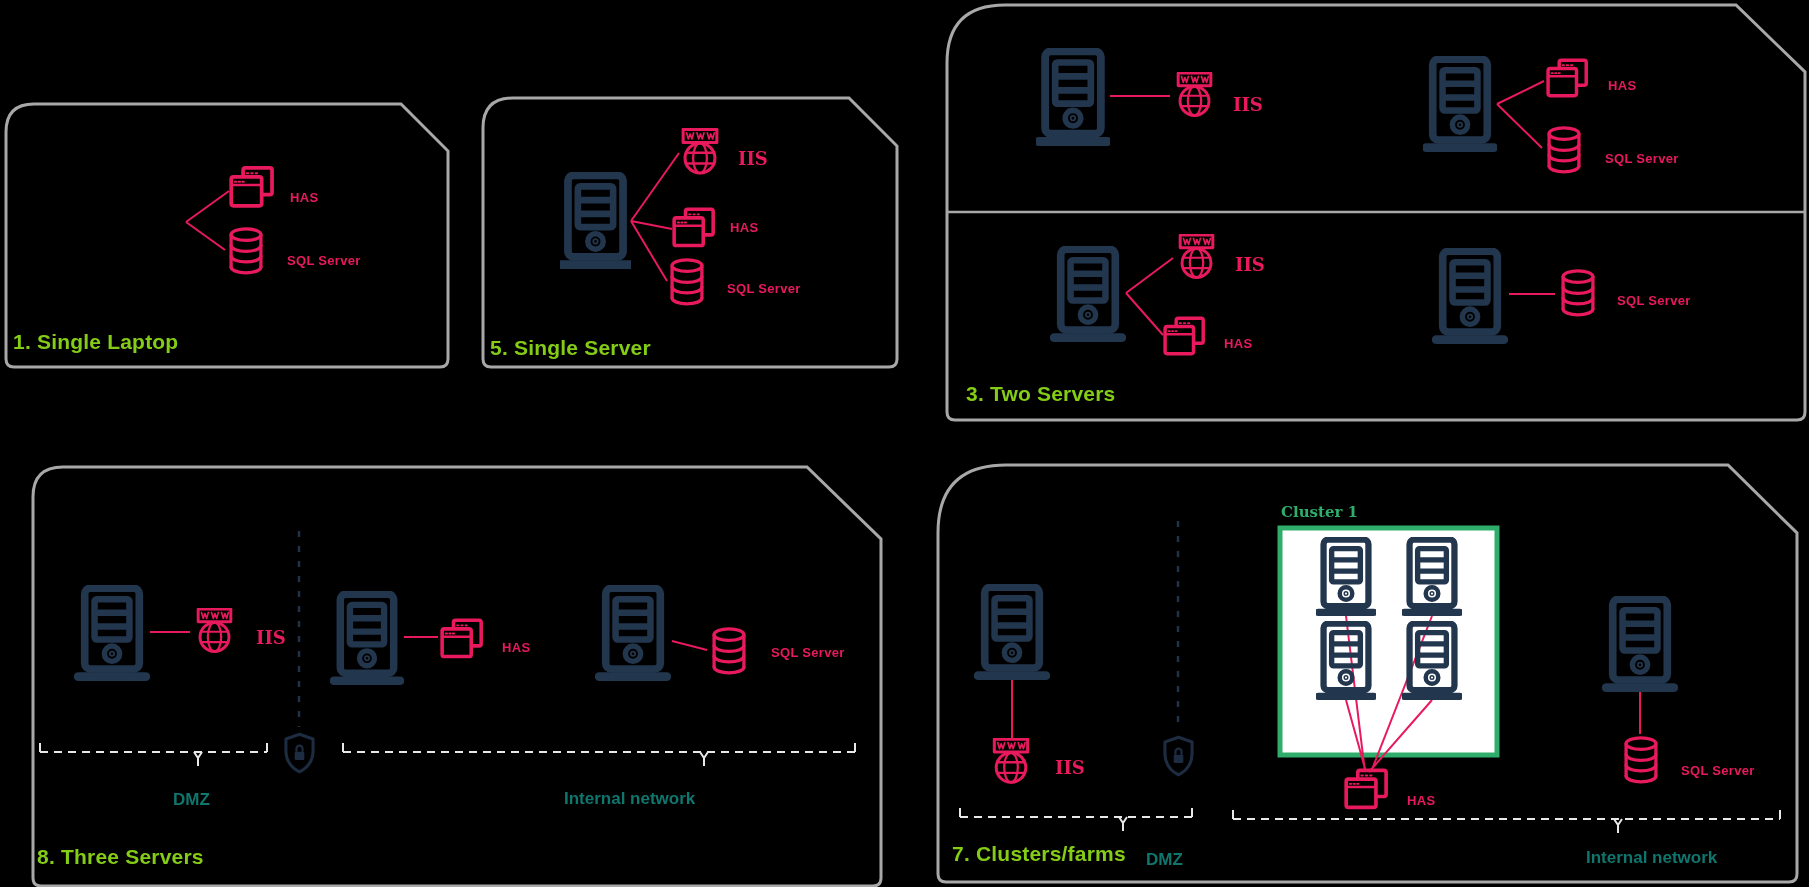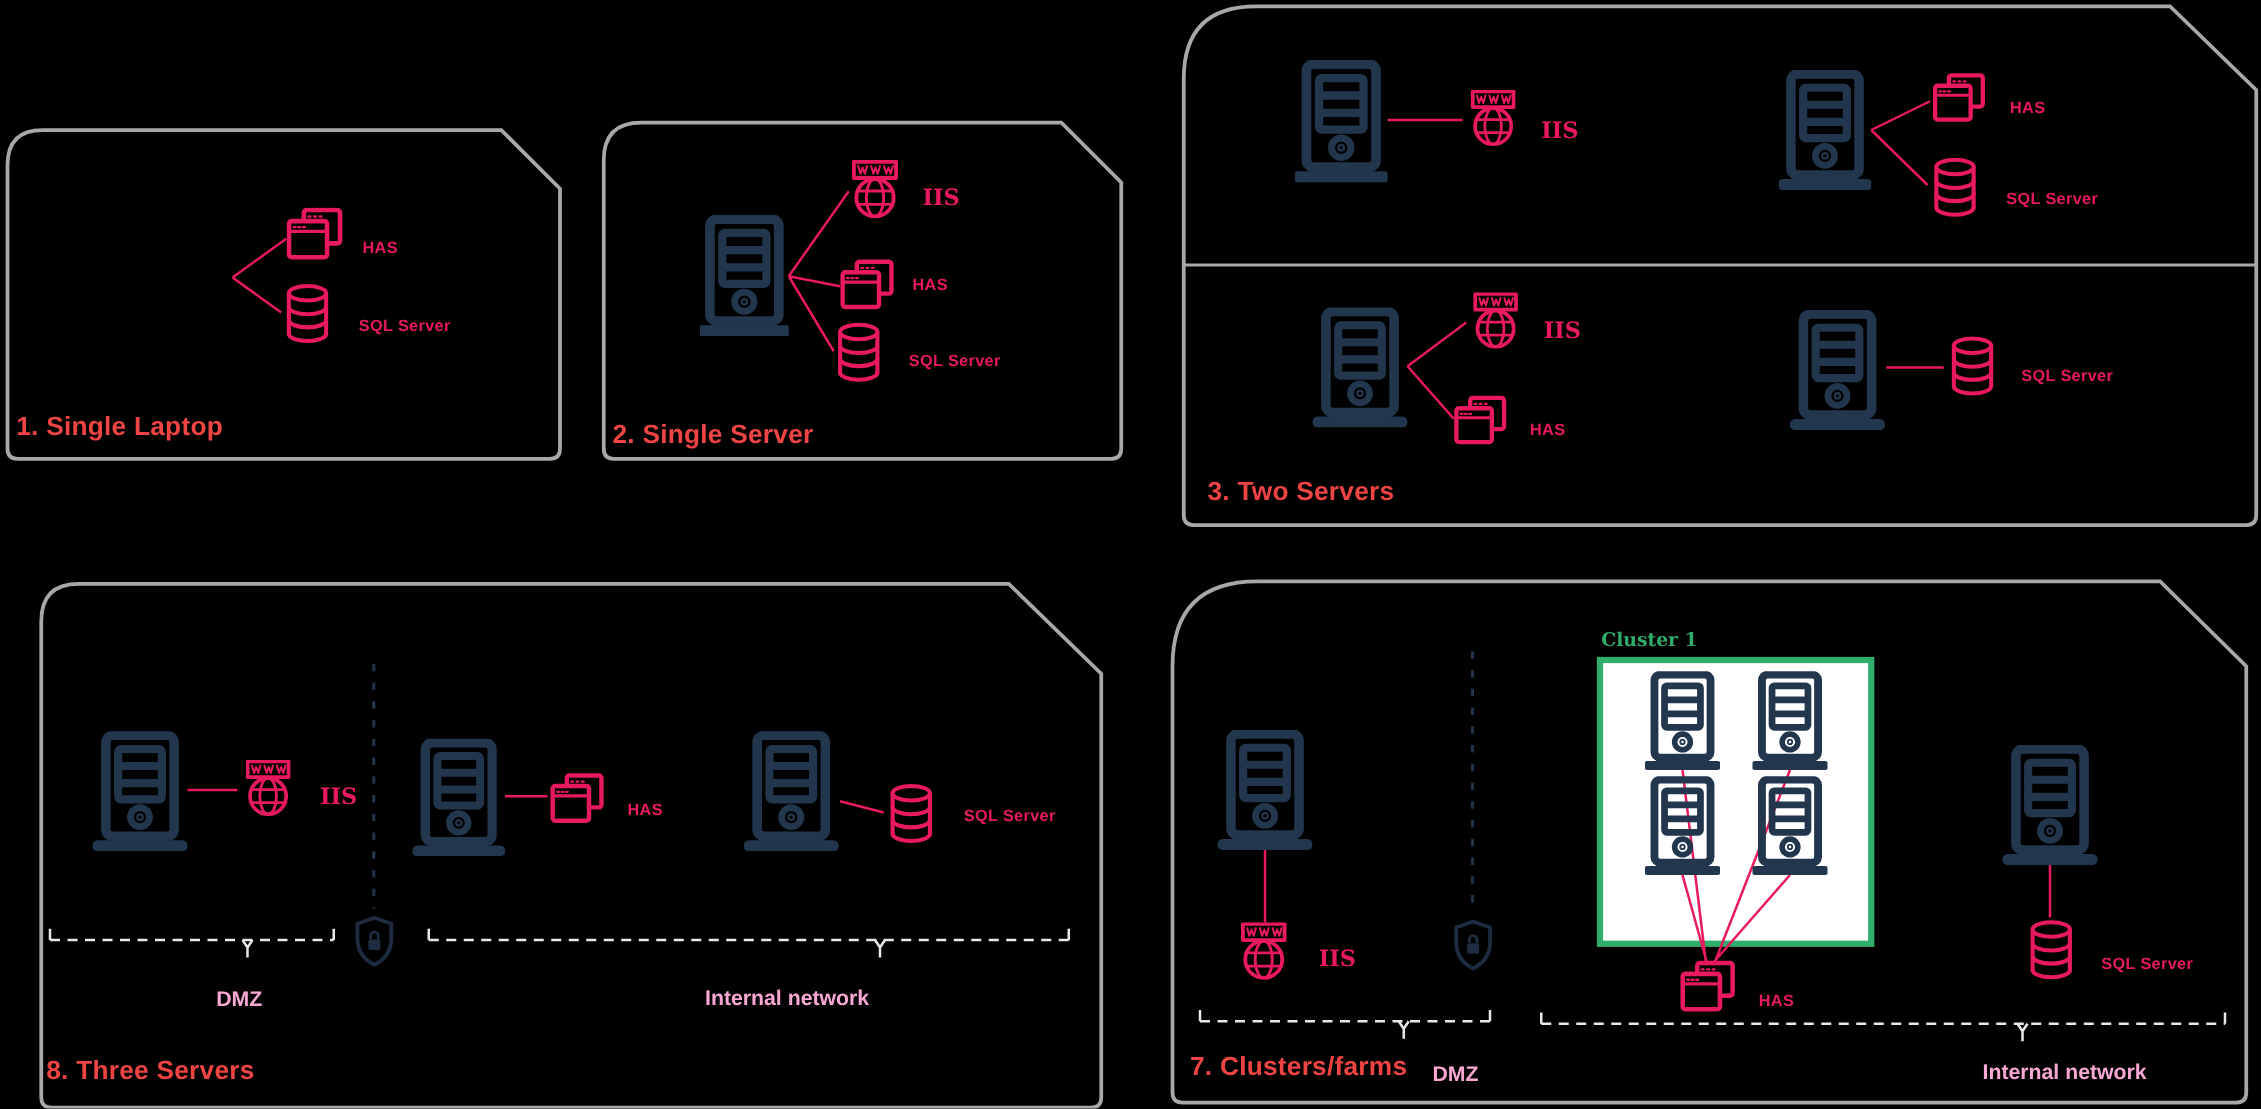--- a/index.html
+++ b/index.html
@@ -2,22 +2,22 @@
 <html><head>
 <meta charset="utf-8">
 <style>
   html,body{margin:0;padding:0;background:#000;}
   #stage{position:relative;width:1809px;height:887px;background:#000;overflow:hidden;
          font-family:"Liberation Sans", sans-serif;}
   #gfx{position:absolute;left:0;top:0;}
   .label{position:absolute;white-space:nowrap;line-height:1;}
   .label-pink{color:#e81a5d;font-weight:bold;font-size:13px;letter-spacing:.3px;}
   .label-iis{color:#e81a5d;font-weight:bold;font-size:18px;font-family:"DejaVu Serif", serif;text-align:right;}
-  .panel-title{color:#ef4444;font-weight:bold;font-size:21px;letter-spacing:.2px;}
-  .label-zone{color:#f9a8d4;font-weight:bold;font-size:17px;}
+  .panel-title{color:#84cc16;font-weight:bold;font-size:21px;letter-spacing:.2px;}
+  .label-zone{color:#0f766e;font-weight:bold;font-size:17px;}
   .cluster-title{color:#2fae6b;font-weight:bold;font-size:15px;font-family:"DejaVu Serif", serif;}
 </style>
 </head>
 <body>
 
 <div id="stage">
 
 <svg id="gfx" width="1809" height="887" viewBox="0 0 1809 887">
   <defs>
     <symbol id="sym-server" viewBox="0 0 64 88">
@@ -158,21 +158,21 @@
   </g>
 </svg>
 
 <div class="label label-pink" style="left:290px;top:191px">HAS</div>
 <div class="label label-pink" style="left:287px;top:254px">SQL Server</div>
 <div class="label panel-title" style="left:13px;top:331px">1. Single Laptop</div>
 
 <div class="label label-iis" style="left:738px;top:150px">IIS</div>
 <div class="label label-pink" style="left:730px;top:221px">HAS</div>
 <div class="label label-pink" style="left:727px;top:282px">SQL Server</div>
-<div class="label panel-title" style="left:490px;top:337px">2. Single Server</div>
+<div class="label panel-title" style="left:490px;top:337px">5. Single Server</div>
 
 <div class="label label-iis" style="left:1233px;top:96px">IIS</div>
 <div class="label label-pink" style="left:1608px;top:79px">HAS</div>
 <div class="label label-pink" style="left:1605px;top:152px">SQL Server</div>
 <div class="label label-iis" style="left:1235px;top:256px">IIS</div>
 <div class="label label-pink" style="left:1224px;top:337px">HAS</div>
 <div class="label label-pink" style="left:1617px;top:294px">SQL Server</div>
 <div class="label panel-title" style="left:966px;top:383px">3. Two Servers</div>
 
 <div class="label label-iis" style="left:256px;top:629px">IIS</div>

